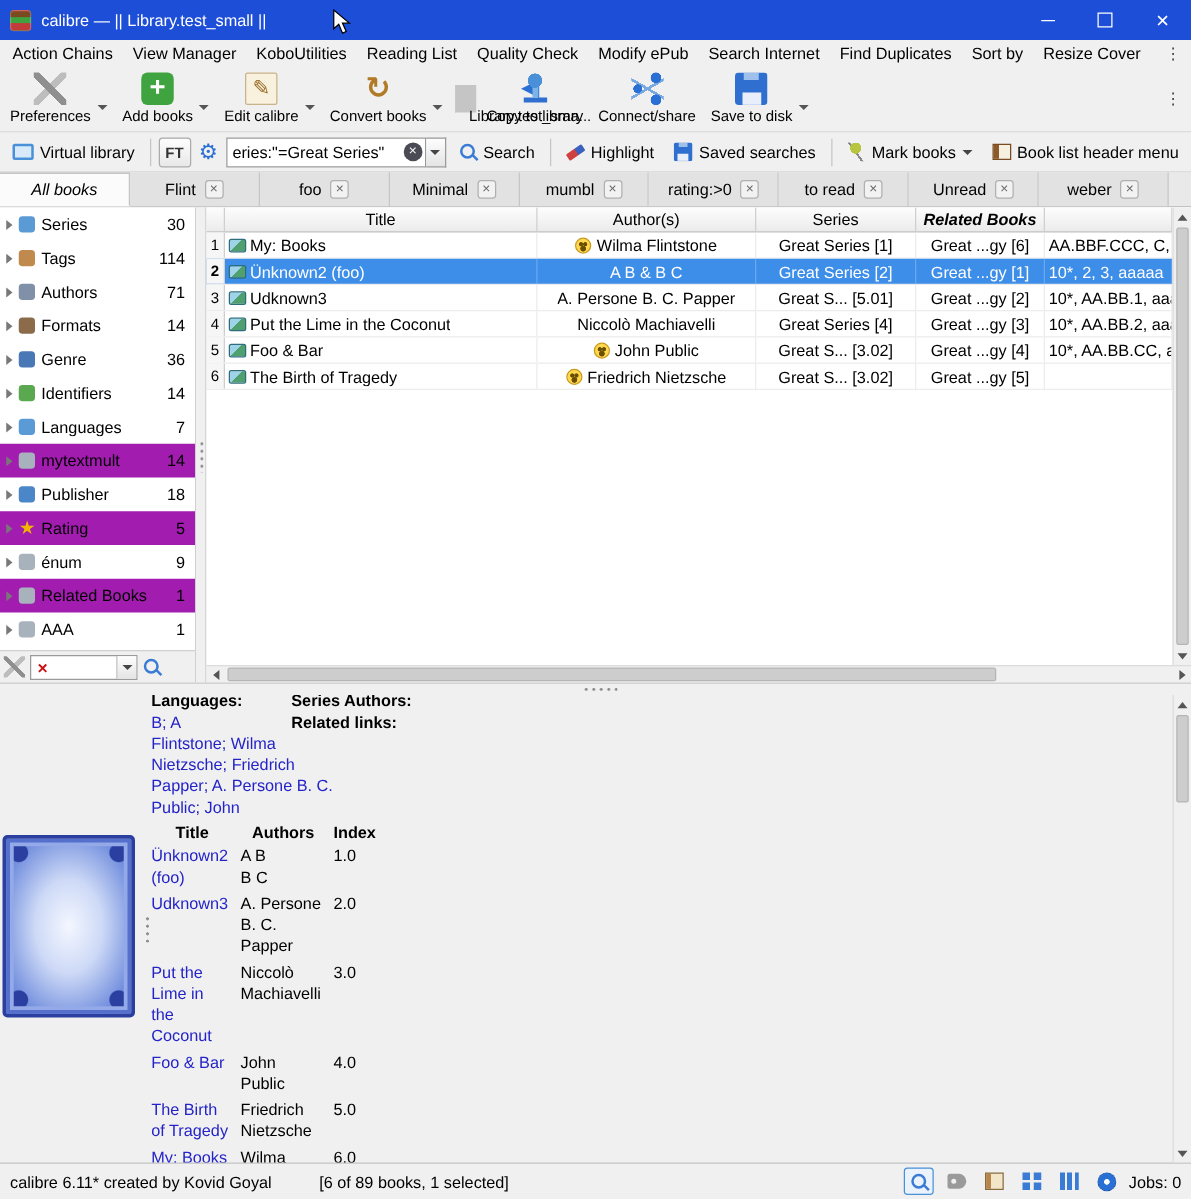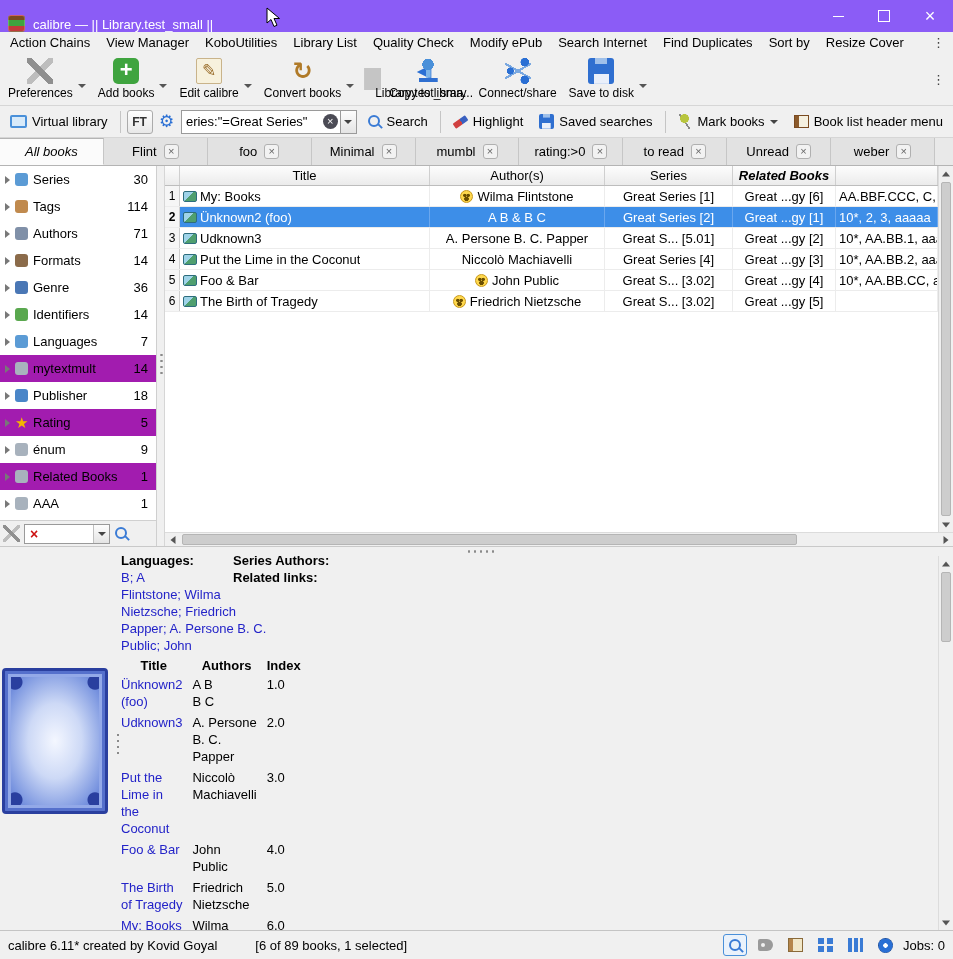--- a/index.html
+++ b/index.html
@@ -1,21 +1,21 @@
 <!DOCTYPE html>
 <html><head>
 <meta charset="utf-8">
 <style>
   *{box-sizing:border-box;margin:0;padding:0}
   html,body{width:953px;height:959px;overflow:hidden}
   body{font-family:"Liberation Sans","DejaVu Sans",sans-serif;font-size:13px;color:#000;background:#f0f0f0;-webkit-user-select:none;user-select:none}
   .window{position:relative;width:953px;height:959px;overflow:hidden;background:#f0f0f0}
 
   
-  .titlebar{height:32px;background:#8b5cf6;display:flex;align-items:flex-end;color:#fff;padding-left:8px}
+  .titlebar{height:32px;background:#1d4ed8;display:flex;align-items:center;color:#fff;padding-left:8px}
   .app-icon{width:17px;height:17px;border-radius:3px;margin-right:8px;
     background:linear-gradient(180deg,#7a4a20 0 30%,#3fa43f 30% 65%,#c23b3b 65%);border:1px solid #fff3}
   .tb-title{font-size:13px}
   .win-controls{margin-left:auto;display:flex;height:100%}
   .winbtn{width:46px;height:100%;display:flex;align-items:center;justify-content:center;color:#fff}
   .winbtn.min::before{content:"";width:11px;height:1px;background:#fff}
   .winbtn.max::before{content:"";width:10px;height:10px;border:1px solid #fff}
   .winbtn.close::before{content:"×";font-size:18px;line-height:16px}
   .cursor{position:absolute;left:266px;top:7px;z-index:50;pointer-events:none}
 
@@ -225,21 +225,21 @@
         <polygon points="1,1 1,16 5,12.5 8,19.5 11,18.2 8,11.5 13.5,11.5" fill="#fff" stroke="#000" stroke-width="1"></polygon>
       </svg>
   </span>
 
   <div class="menubar">
     <div class="menu-items">
 
     <span class="menu-item">Action Chains</span>
         <span class="menu-item">View Manager</span>
         <span class="menu-item">KoboUtilities</span>
-        <span class="menu-item">Library List</span>
+        <span class="menu-item">Reading List</span>
         <span class="menu-item">Quality Check</span>
         <span class="menu-item">Modify ePub</span>
         <span class="menu-item">Search Internet</span>
         <span class="menu-item">Find Duplicates</span>
         <span class="menu-item">Sort by</span>
         <span class="menu-item">Resize Cover</span>
       </div>
     <span class="overflow-dots"></span>
   </div>
 

